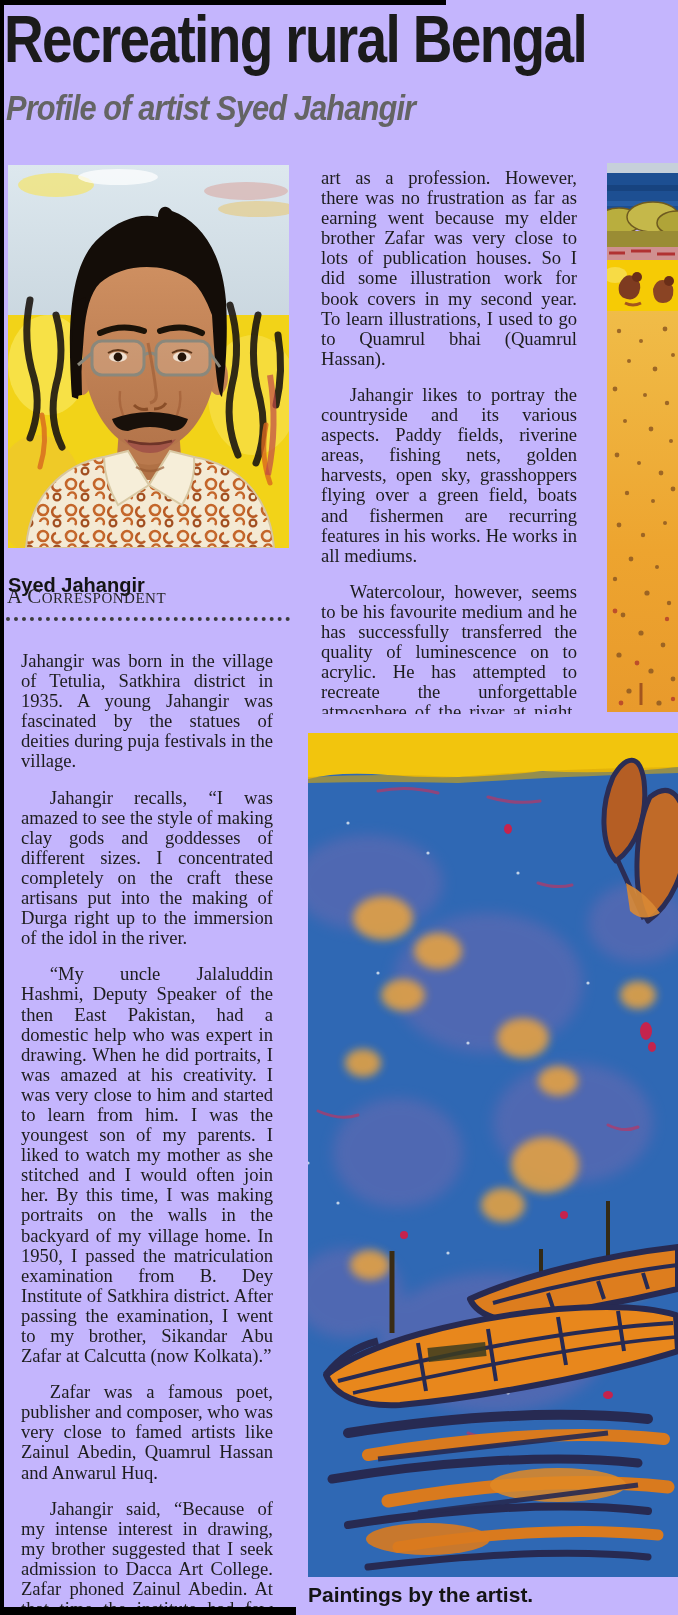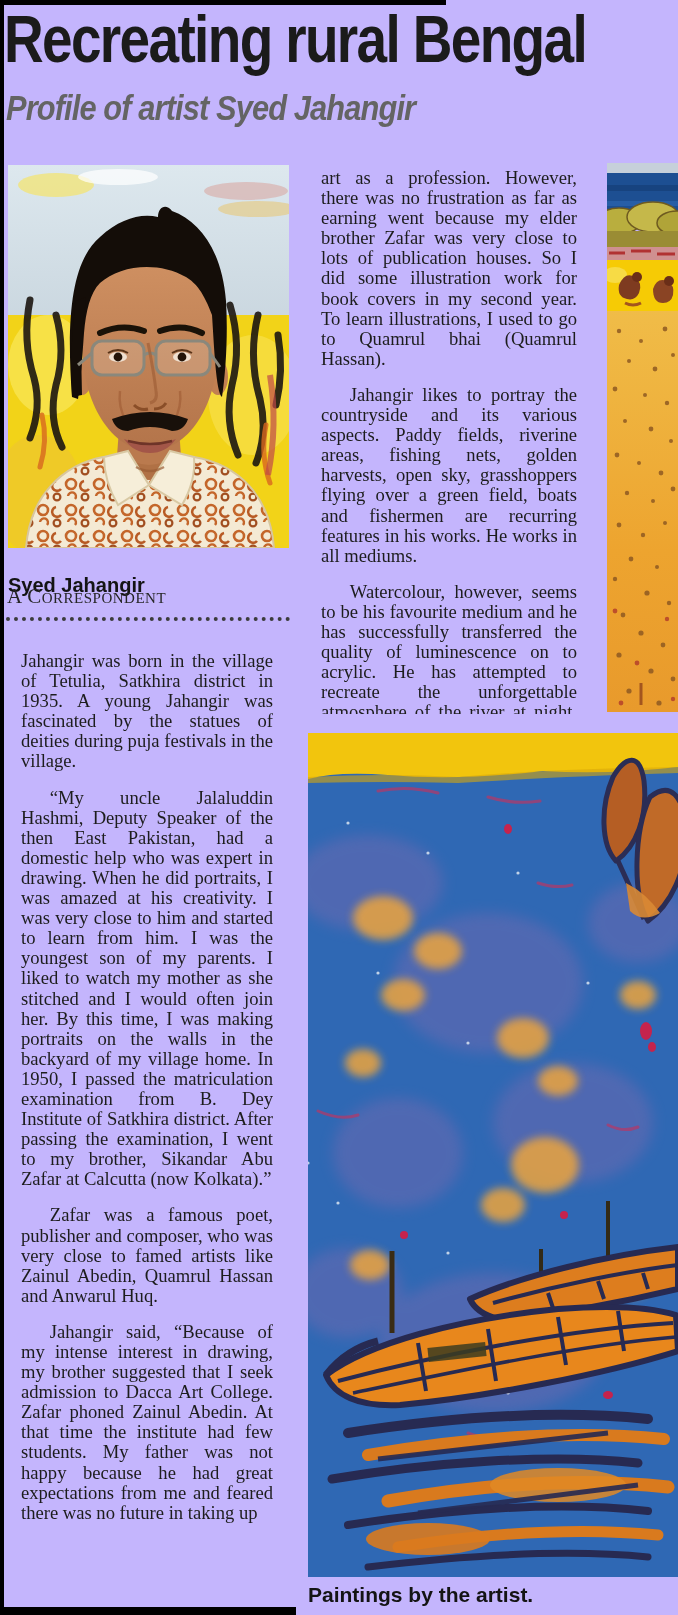--- a/index.html
+++ b/index.html
@@ -137,20 +137,21 @@
       <path d="M128,302 q14,8 28,0" stroke="#9a5c34" stroke-width="2.4" fill="none" opacity=".7"></path>
     </svg>
   </div>
 
   <div class="photo-caption">Syed Jahangir</div>
   <div class="byline">A Correspondent</div>
   <div class="dotted-rule"></div>
 
   <div class="col col-left">
     <p>Jahangir was born in the village of Tetulia, Satkhira district in 1935. A young Jahangir was fascinated by the statues of deities during puja festivals in the village.</p>
+    <p>Jahangir recalls, “I was amazed to see the style of making clay gods and goddesses of different sizes. I concentrated completely on the craft these artisans put into the making of Durga right up to the immersion of the idol in the river.</p>
     <p>“My uncle Jalaluddin Hashmi, Deputy Speaker of the then East Pakistan, had a domestic help who was expert in drawing. When he did portraits, I was amazed at his creativity. I was very close to him and started to learn from him. I was the youngest son of my parents. I liked to watch my mother as she stitched and I would often join her. By this time, I was making portraits on the walls in the backyard of my village home. In 1950, I passed the matriculation examination from B. Dey Institute of Satkhira district. After passing the examination, I went to my brother, Sikandar Abu Zafar at Calcutta (now Kolkata).”</p>
     <p>Zafar was a famous poet, publisher and composer, who was very close to famed artists like Zainul Abedin, Quamrul Hassan and Anwarul Huq.</p>
     <p>Jahangir said, “Because of my intense interest in drawing, my brother suggested that I seek admission to Dacca Art College. Zafar phoned Zainul Abedin. At that time the institute had few students. My father was not happy because he had great expectations from me and feared there was no future in taking up</p>
   </div>
 
   <div class="col col-mid">
     <p>art as a profession. However, there was no frustration as far as earning went because my elder brother Zafar was very close to lots of publication houses. So I did some illustration work for book covers in my second year. To learn illustrations, I used to go to Quamrul bhai (Quamrul Hassan).</p>
     <p>Jahangir likes to portray the countryside and its various aspects. Paddy fields, riverine areas, fishing nets, golden harvests, open sky, grasshoppers flying over a green field, boats and fishermen are recurring features in his works. He works in all mediums.</p>
     <p>Watercolour, however, seems to be his favourite medium and he has successfully transferred the quality of luminescence on to acrylic. He has attempted to recreate the unforgettable atmosphere of the river at night, resulting in layered textures on his canvas. Yellow, ultramarine, golden yellow, green are noticeable colours in his works. He is able to create subtle tones with colour, light and shade that echo the bluish sky, lucid water and the fertile soil of the country.</p>
   </div>

